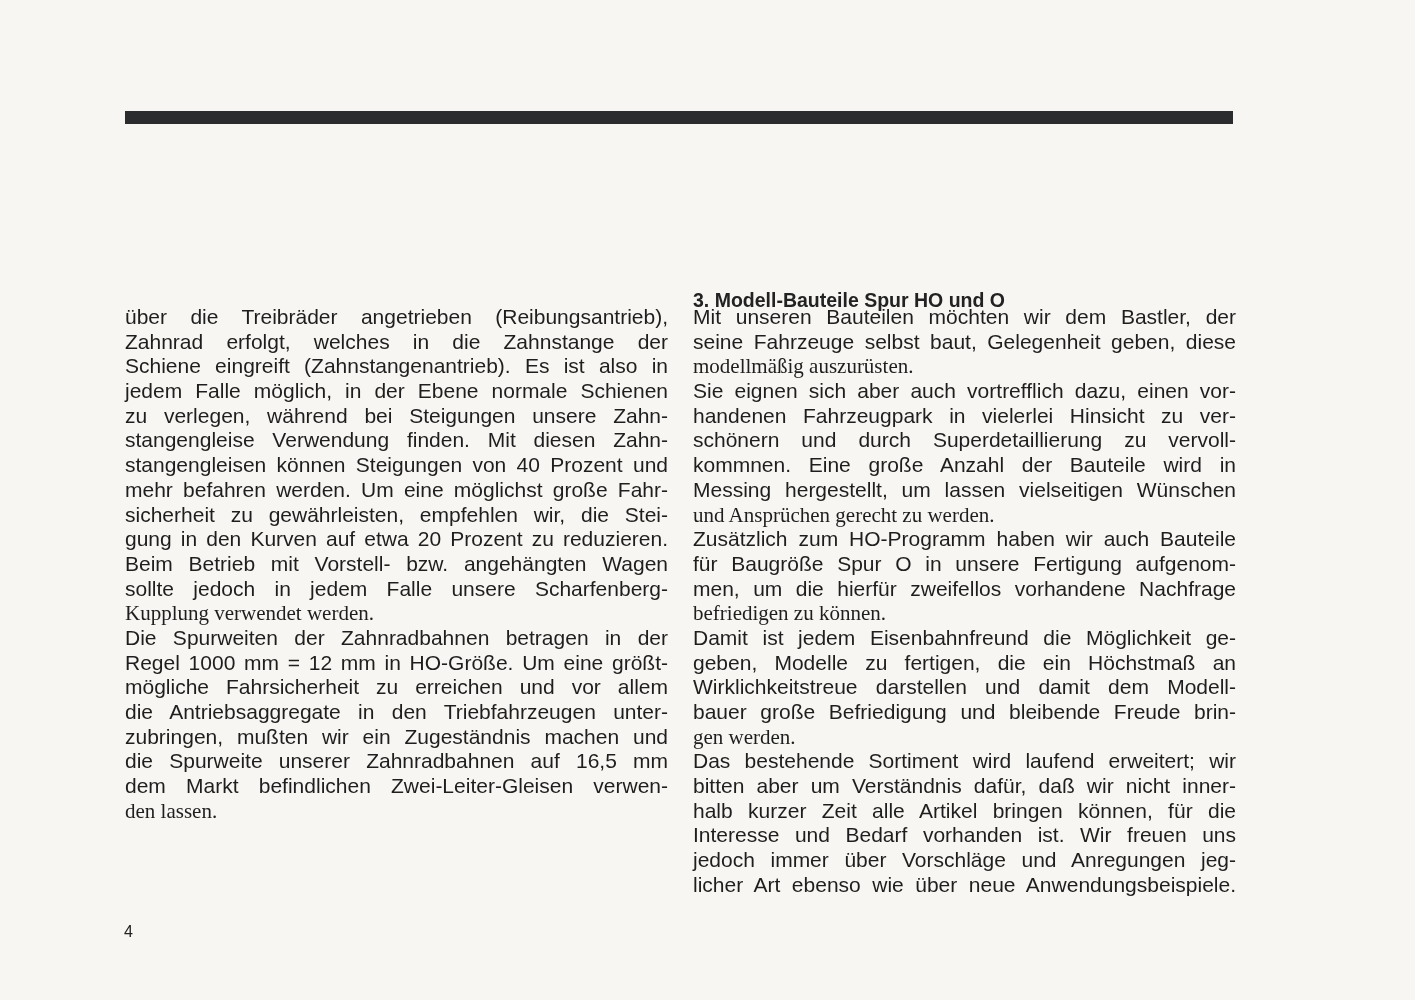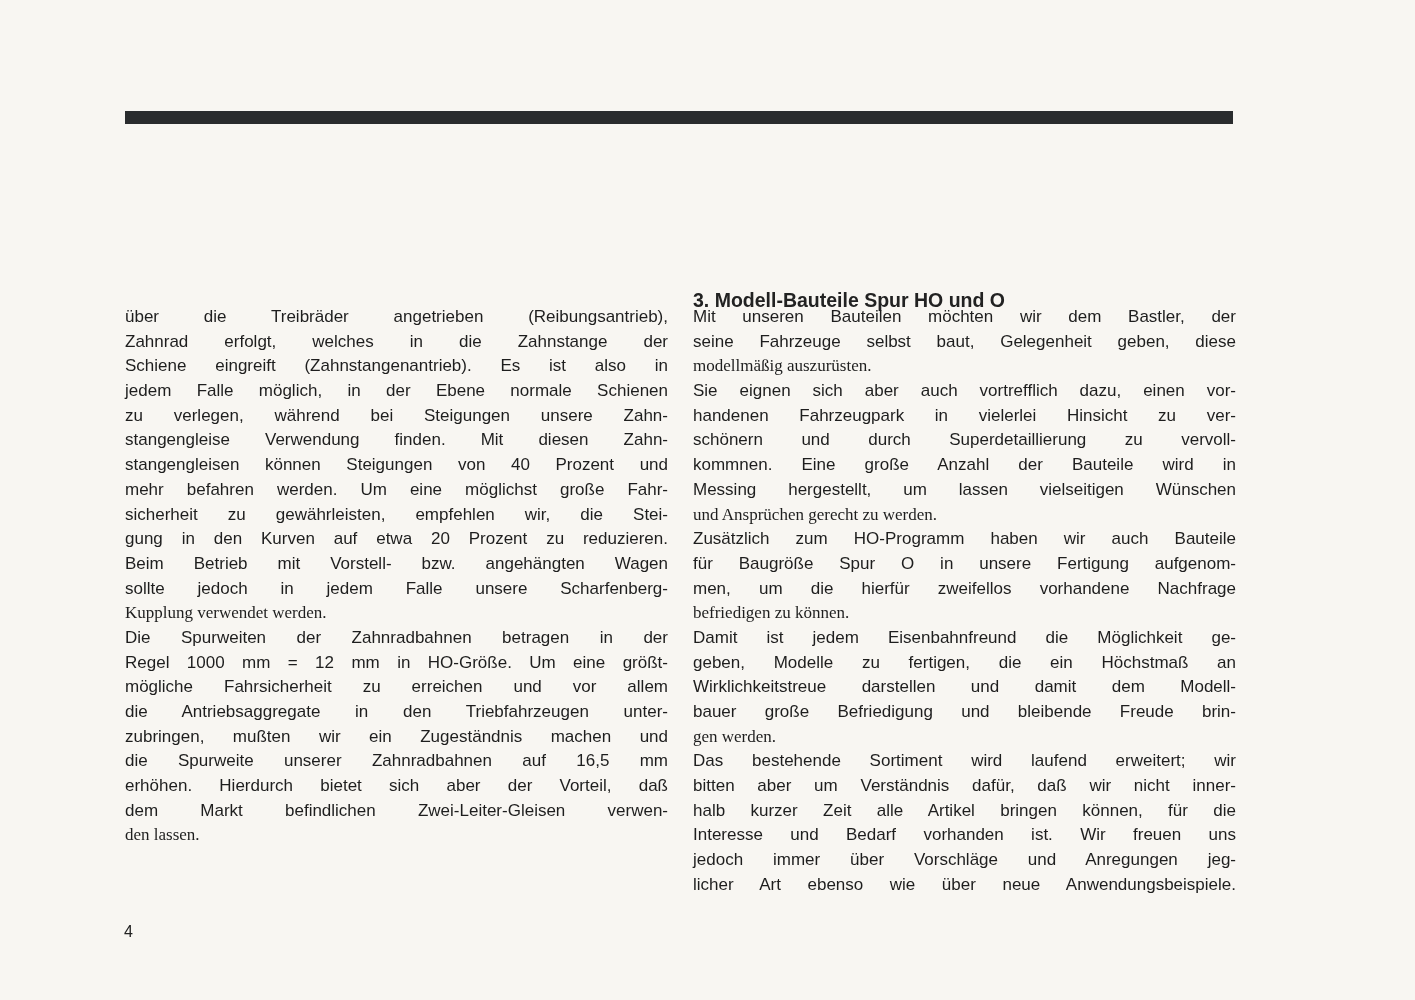--- a/index.html
+++ b/index.html
@@ -8,21 +8,21 @@
     background:#f8f6f2;
     font-family:"Liberation Sans", sans-serif;
     color:#1e1e1e;
   }
   .top-bar {
     position:absolute; left:125px; top:111px; width:1108px; height:13px;
     background:#2a2c2e;
   }
   .col {
     position:absolute; width:543px;
-    font-size:17px; line-height:24.7px;
+    font-size:21px; line-height:24.7px;
   }
   .col-left { left:125px; top:305px; }
   .col-right { left:693px; top:305px; }
   .line {
     display:block; white-space:nowrap; text-align:justify; text-align-last:justify;
     height:24.7px;
   }
   .line.last { text-align-last:left;font-family:Liberation Serif, serif; }
   .heading {
     position:absolute; left:693px; top:257px;
@@ -53,21 +53,20 @@
   <span class="line">gung in den Kurven auf etwa 20 Prozent zu reduzieren.</span>
   <span class="line">Beim Betrieb mit Vorstell- bzw. angehängten Wagen</span>
   <span class="line">sollte jedoch in jedem Falle unsere Scharfenberg-</span>
   <span class="line last">Kupplung verwendet werden.</span>
   <span class="line">Die Spurweiten der Zahnradbahnen betragen in der</span>
   <span class="line">Regel 1000 mm = 12 mm in HO-Größe. Um eine größt-</span>
   <span class="line">mögliche Fahrsicherheit zu erreichen und vor allem</span>
   <span class="line">die Antriebsaggregate in den Triebfahrzeugen unter-</span>
   <span class="line">zubringen, mußten wir ein Zugeständnis machen und</span>
   <span class="line">die Spurweite unserer Zahnradbahnen auf 16,5 mm</span>
-  <span class="line">erhöhen. Hierdurch bietet sich aber der Vorteil, daß</span>
   <span class="line">dem Markt befindlichen Zwei-Leiter-Gleisen verwen-</span>
   <span class="line last">den lassen.</span>
 </div>
 
 <div class="heading">3. Modell-Bauteile Spur HO und O</div>
 
 <div class="col col-right">
   <span class="line"><span>Mit unseren Bauteilen möchten wir dem Bastler, der</span></span>
   <span class="line"><span>seine Fahrzeuge selbst baut, Gelegenheit geben, diese</span></span>
   <span class="line last"><span>modellmäßig auszurüsten.</span></span>

